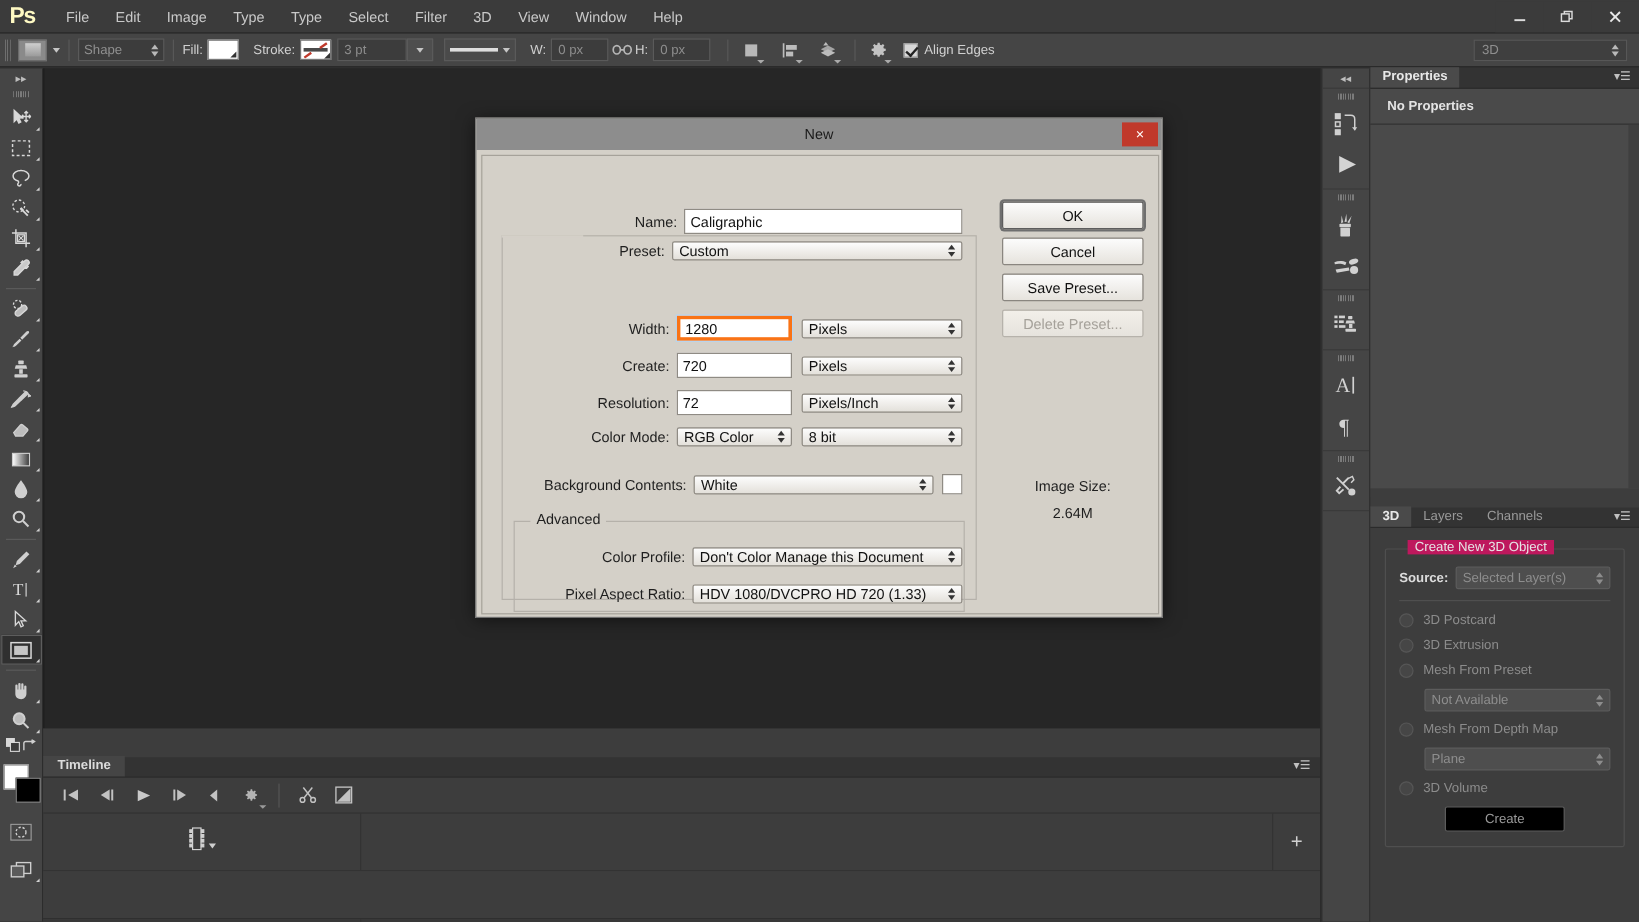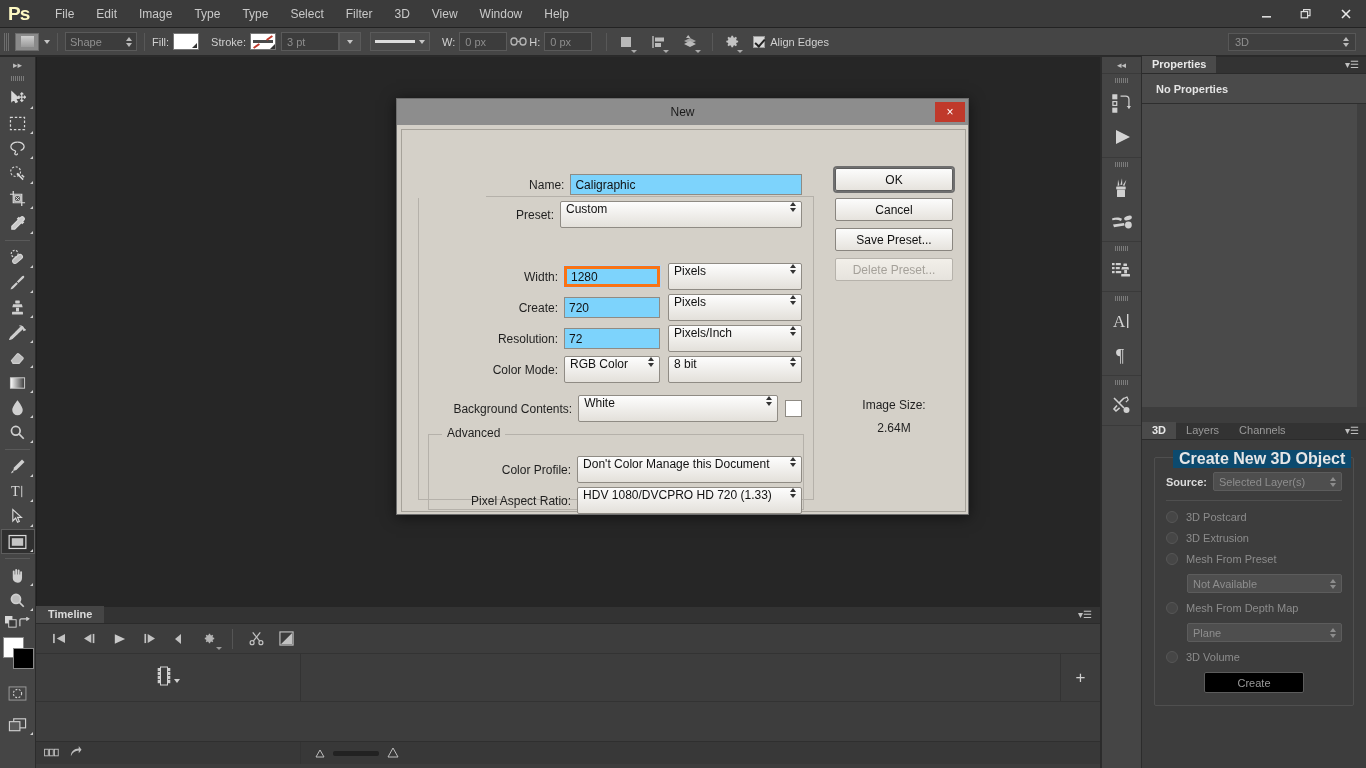--- a/index.html
+++ b/index.html
@@ -81,21 +81,21 @@
   #cs-bg{ position:absolute; left:12px; top:11px; width:21px; height:21px; background:#000; border:1px solid #8a8a8a; }
   #mini{ position:absolute; left:0px; top:-14px; }
 
   
   #canvas{ position:absolute; left:36px; top:57px; width:1064px; height:550px; background:#262626;
     border-left:1px solid #1f1f1f; }
 
   
   #timeline{ position:absolute; left:36px; top:607px; width:1064px; height:161px; background:#3d3d3d; }
   #tl-tabrow{ height:17px; background:#333; display:flex; align-items:flex-end; position:relative;
-    border-bottom:1px solid #2b2b2b; }
+    border-bottom:1px solid #2b2b2b;margin-top:24px; }
   #tl-tab{ background:#454545; color:#dcdcdc; font-size:11px; font-weight:bold; padding:2px 12px 2px 12px;
     height:17px; line-height:13px; }
   #tl-menu{ position:absolute; right:8px; bottom:3px; color:#c0c0c0; font-size:10px; }
   #tl-controls{ height:30px; background:#3d3d3d; display:flex; align-items:center; padding-left:8px;
     border-bottom:1px solid #333; }
   .tlbtn{ width:30px;height:24px;display:flex;align-items:center;justify-content:center;position:relative; }
   .tl-sep{ width:1px;height:20px;background:#555;margin:0 8px; }
   #tl-body{ height:48px; display:flex; border-bottom:1px solid #333; }
   #tl-left{ width:265px; border-right:1px solid #333; display:flex; align-items:center;
     justify-content:center; position:relative; }
@@ -126,22 +126,22 @@
   .ptab.act{ background:#4a4a4a; color:#e8e8e8; font-weight:bold; }
   .pmenu{ position:absolute; right:7px; bottom:3px; color:#c0c0c0; font-size:10px; display:flex; gap:2px; align-items:center;}
   #props-head{ height:30px; background:#4a4a4a; color:#e4e4e4; font-size:11px; font-weight:bold;
     display:flex; align-items:center; padding-left:14px; border-bottom:1px solid #2e2e2e; }
   #props-body{ height:303px; background:#4a4a4a; position:relative; }
   #props-scroll{ position:absolute; right:0; top:0; width:9px; height:100%; background:#3f3f3f; }
   #divider{ height:7px; background:#3d3d3d; }
   #panel3d{ position:absolute; left:0; top:366px; width:224px; height:402px; background:#3d3d3d; }
   #p3d-body{ padding:10px 12px 0; }
   .gbox{ border:1px solid #4f4f4f; border-radius:2px; padding:14px 11px 12px; position:relative; margin-top:7px; }
-  .gbox-title{ position:absolute; top:-8px; left:18px; background:#0c4a6e; padding:0 6px;
-    color:#e6e6e6; font-size:16px; font-weight:bold; }
+  .gbox-title{ position:absolute; top:-8px; left:18px; background:#be185d; padding:0 6px;
+    color:#e6e6e6; font-size:11px; font-weight:normal; }
   .row{ display:flex; align-items:center; margin-bottom:9px; }
   .r-lbl{ color:#dcdcdc; font-size:11px; font-weight:bold; margin-right:6px; }
   .p-select{ flex:1; height:19px; background:#4e4e4e; border:1px solid #5c5c5c; border-radius:2px;
     color:#8e8e8e; font-size:11px; display:flex; align-items:center; padding:0 5px; }
   .p-select .spin b.u{ border-bottom-color:#8d8d8d; }
   .p-select .spin b.d{ border-top-color:#8d8d8d; }
   .hr3d{ height:1px; background:#4f4f4f; margin:4px 0 10px; }
   .radio-row{ display:flex; align-items:center; margin-bottom:9px; }
   .radio{ width:12px;height:12px;border-radius:50%; border:1px solid #565656; background:#464646; margin-right:8px; }
   .radio-lbl{ color:#8c8c8c; font-size:11px; }
@@ -155,25 +155,25 @@
   #dlg-title{ height:26px; background:#8d8d8d; position:relative; display:flex;
     align-items:center; justify-content:center; }
   #dlg-title span{ color:#1a1a1a; font-size:12px; }
   #dlg-close{ position:absolute; right:3px; top:3px; width:30px; height:20px; background:#c0392b;
     color:#fff; font-size:12px; display:flex; align-items:center; justify-content:center; }
   #dlg-inner{ position:absolute; left:4px; top:30px; width:565px; height:383px;
     background:#d4d0c8; border:1px solid #a6a29a; }
   .d-row{ display:flex; align-items:center; position:absolute; }
   .d-lbl{ color:#1f1f1f; font-size:12px; text-align:right; }
   .d-lbl.dim{ color:#9a9a9a; }
-  .d-text{ background:#7dd3fc; border:1px solid #8f8b84; height:21px; color:#111; font-size:12px;
+  .d-text{ background:#ffffff; border:1px solid #8f8b84; height:21px; color:#111; font-size:12px;
     display:flex; align-items:center; padding:0 4px; }
   .d-text.focus{ border:3px solid #f97316; outline:1px solid #b8d4ee;align-items:flex-end; }
-  .d-sel{ height:27px; background:linear-gradient(#fdfdfd,#e3e0da); border:1px solid #8f8b84;
-    border-radius:2px; color:#111; font-size:12px; display:flex; padding:0 5px; }
+  .d-sel{ height:16px; background:linear-gradient(#fdfdfd,#e3e0da); border:1px solid #8f8b84;
+    border-radius:2px; color:#111; font-size:12px; display:flex; align-items:center; padding:0 5px; }
   .d-sel.dim{ background:linear-gradient(#eeebe5,#ddd9d3); border-color:#bbb7b0; color:#9a9a9a; }
   .d-sel .sp{ margin-left:auto; display:flex; flex-direction:column; gap:2px; padding-left:6px; }
   .d-sel .sp b{ width:0;height:0;border-left:3px solid transparent;border-right:3px solid transparent;display:block; }
   .d-sel .sp b.u{ border-bottom:4px solid #333; }
   .d-sel .sp b.d{ border-top:4px solid #333; }
   .d-sel.dim .sp b.u{ border-bottom-color:#a8a49d; }
   .d-sel.dim .sp b.d{ border-top-color:#a8a49d; }
   .d-btn{ position:absolute; width:118px; height:23px; background:linear-gradient(#fcfcfc,#e6e3dd);
     border:1px solid #8a8680; border-radius:2px; color:#111; font-size:12px;
     display:flex; align-items:center; justify-content:center; }

